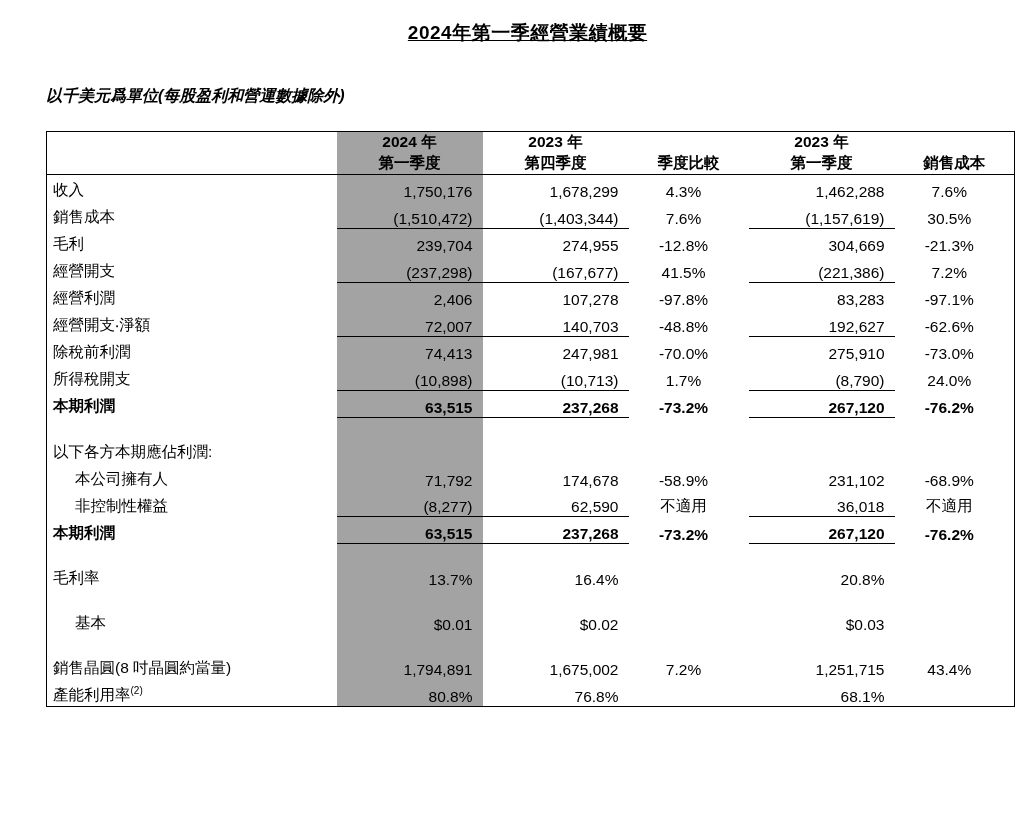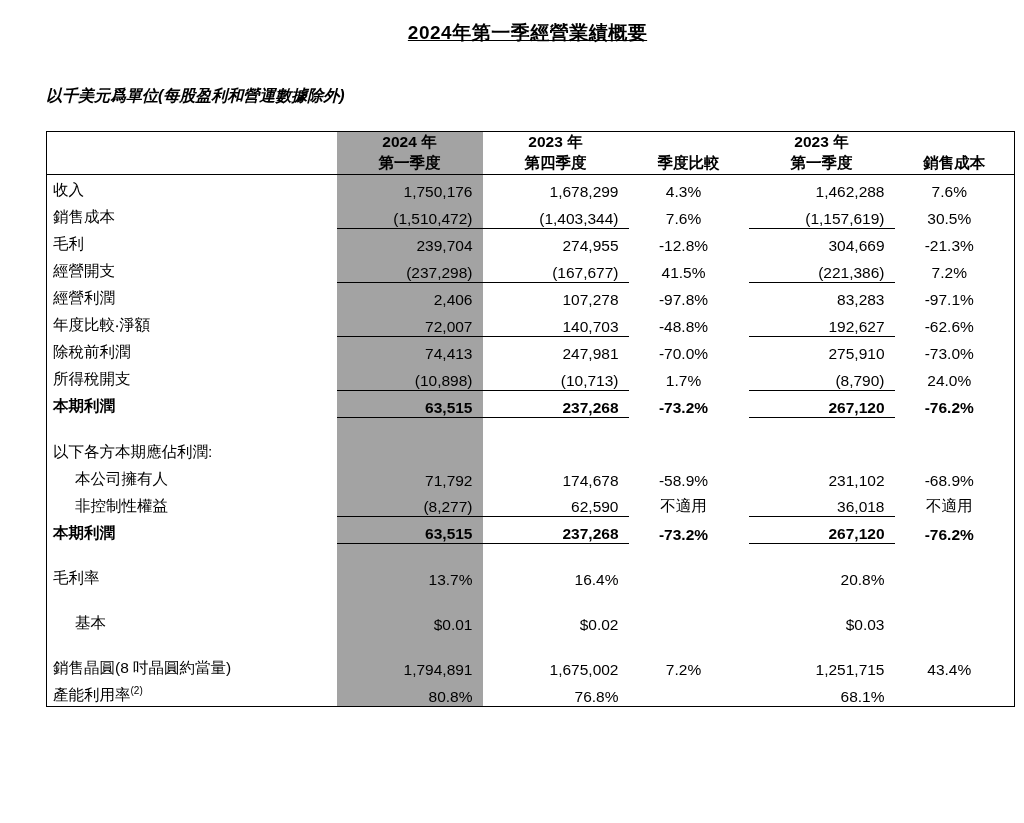--- a/index.html
+++ b/index.html
@@ -193,21 +193,21 @@
       <tr class="rowh">
         <td class="lbl side-left">經營利潤</td>
         <td class="num hl">2,406</td>
         <td class="num">107,278</td>
         <td class="pct">-97.8%</td>
         <td class="num">83,283</td>
         <td class="pct side-right">-97.1%</td>
       </tr>
 
       <tr class="rowh">
-        <td class="lbl side-left">年度比較‧淨額</td>
+        <td class="lbl side-left">經營開支‧淨額</td>
         <td class="num hl ul-num">72,007</td>
         <td class="num ul-num">140,703</td>
         <td class="pct">-48.8%</td>
         <td class="num ul-num">192,627</td>
         <td class="pct side-right">-62.6%</td>
       </tr>
 
       <tr class="rowh">
         <td class="lbl side-left">除稅前利潤</td>
         <td class="num hl">74,413</td>

